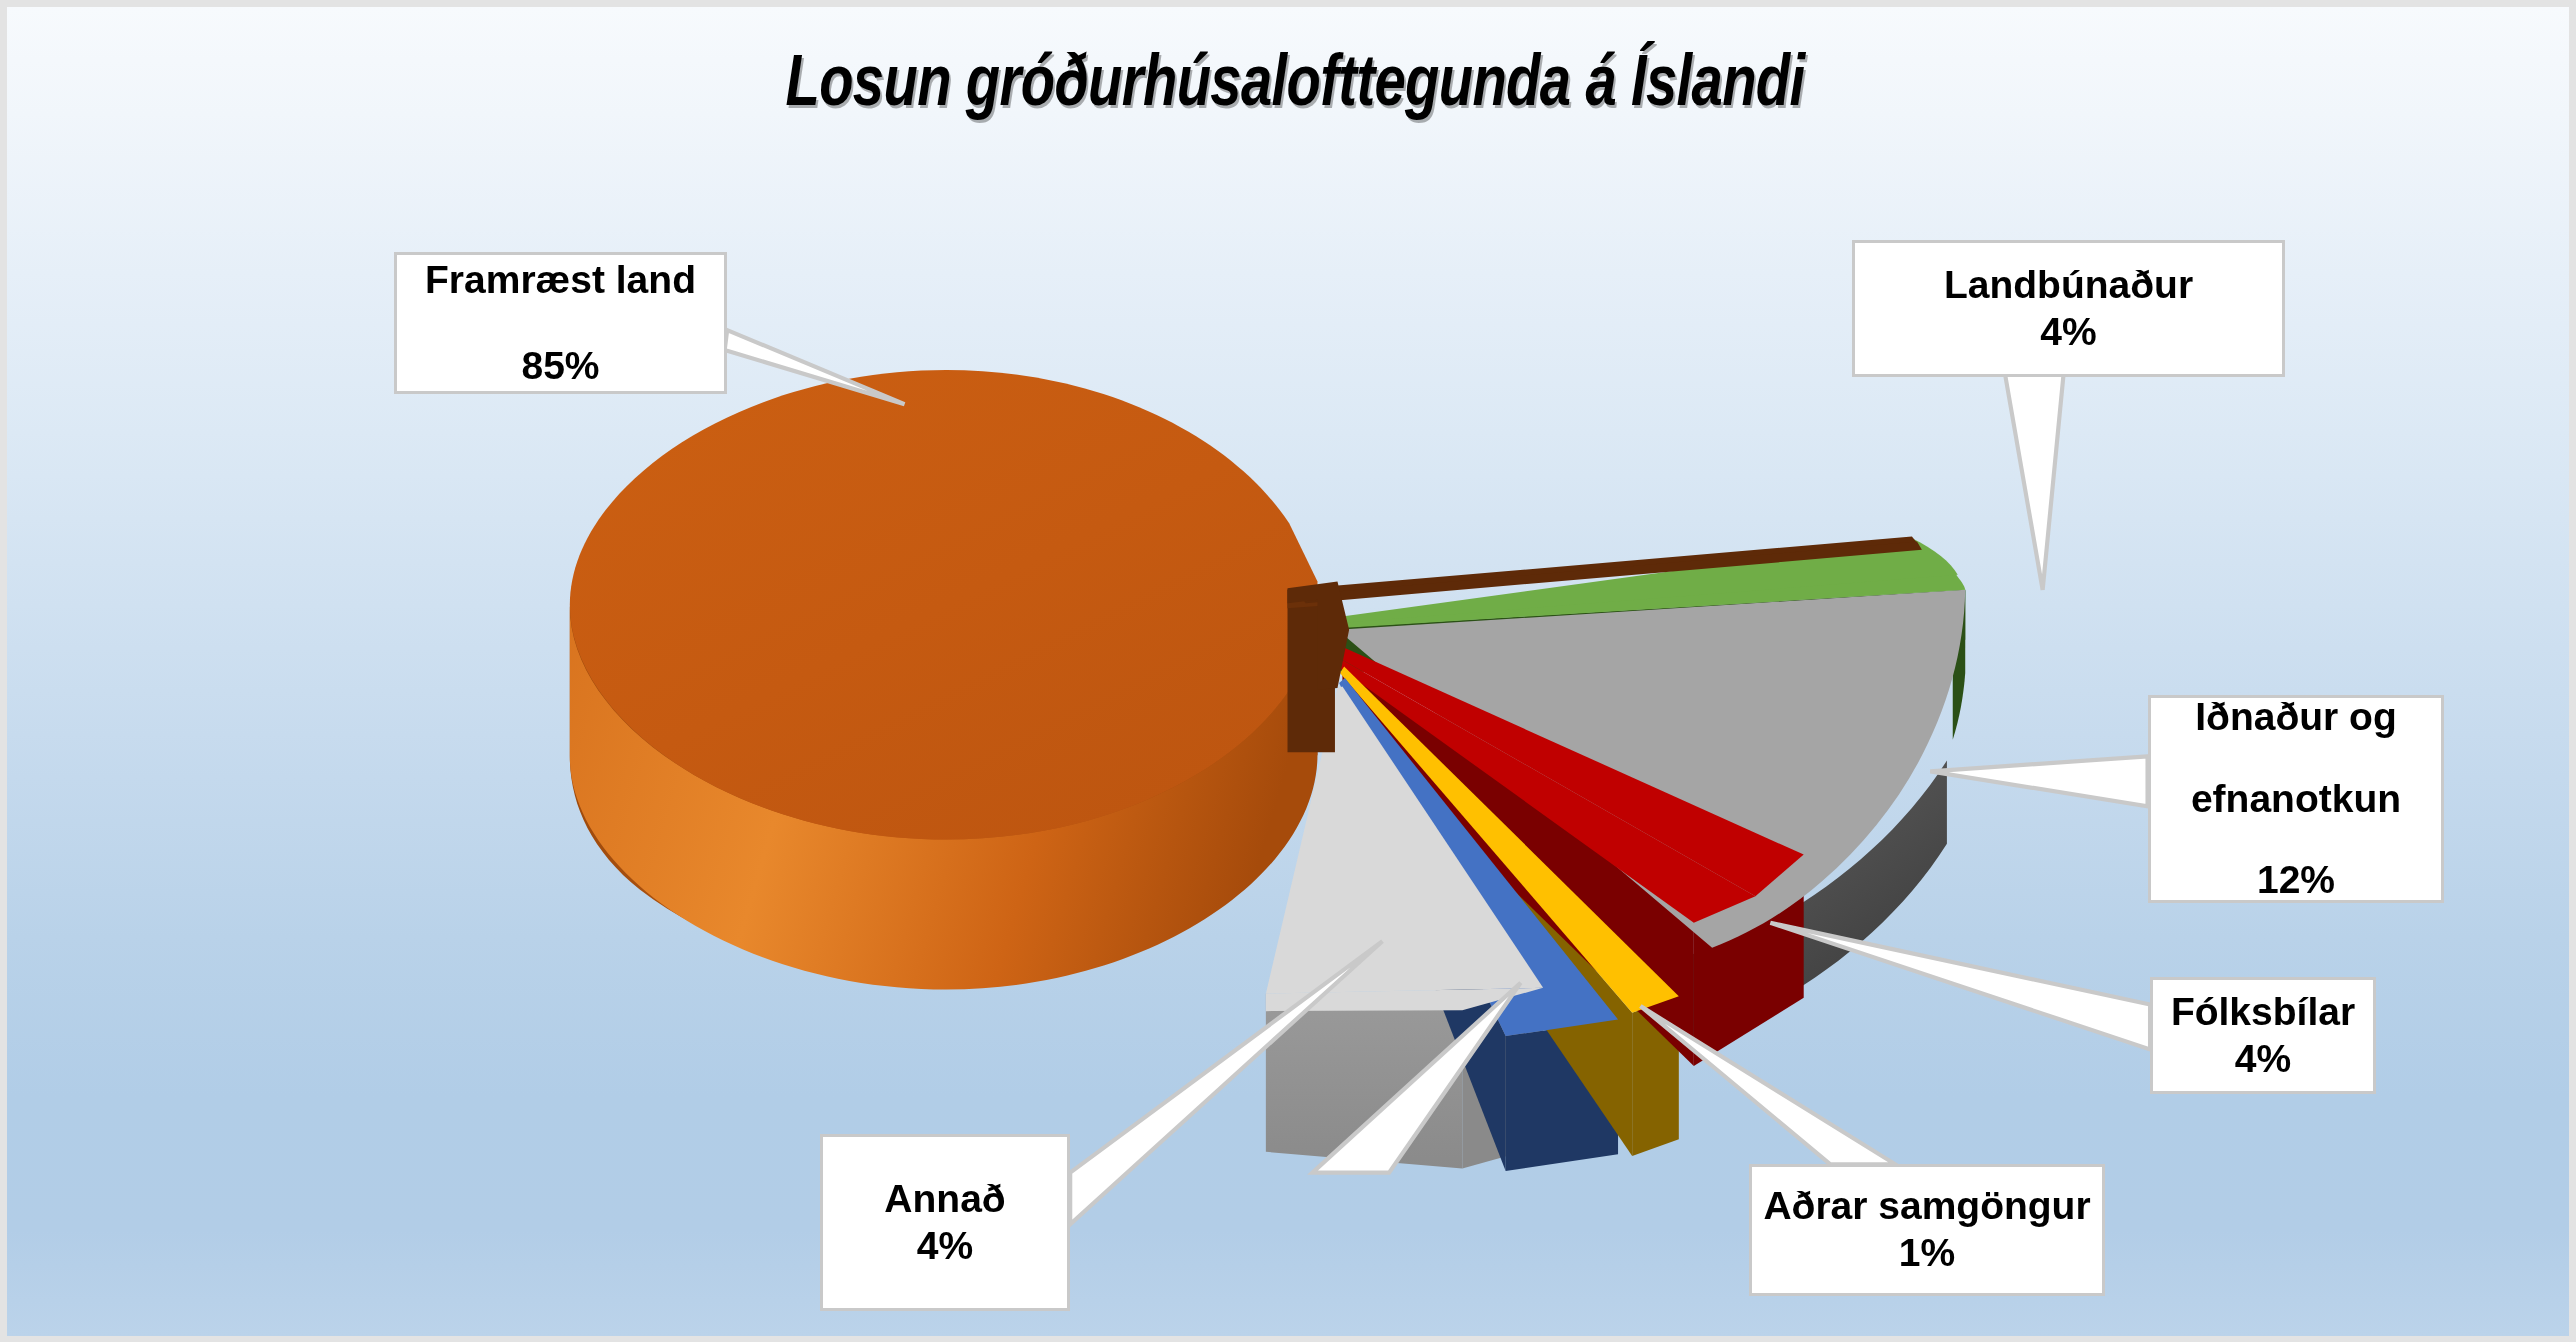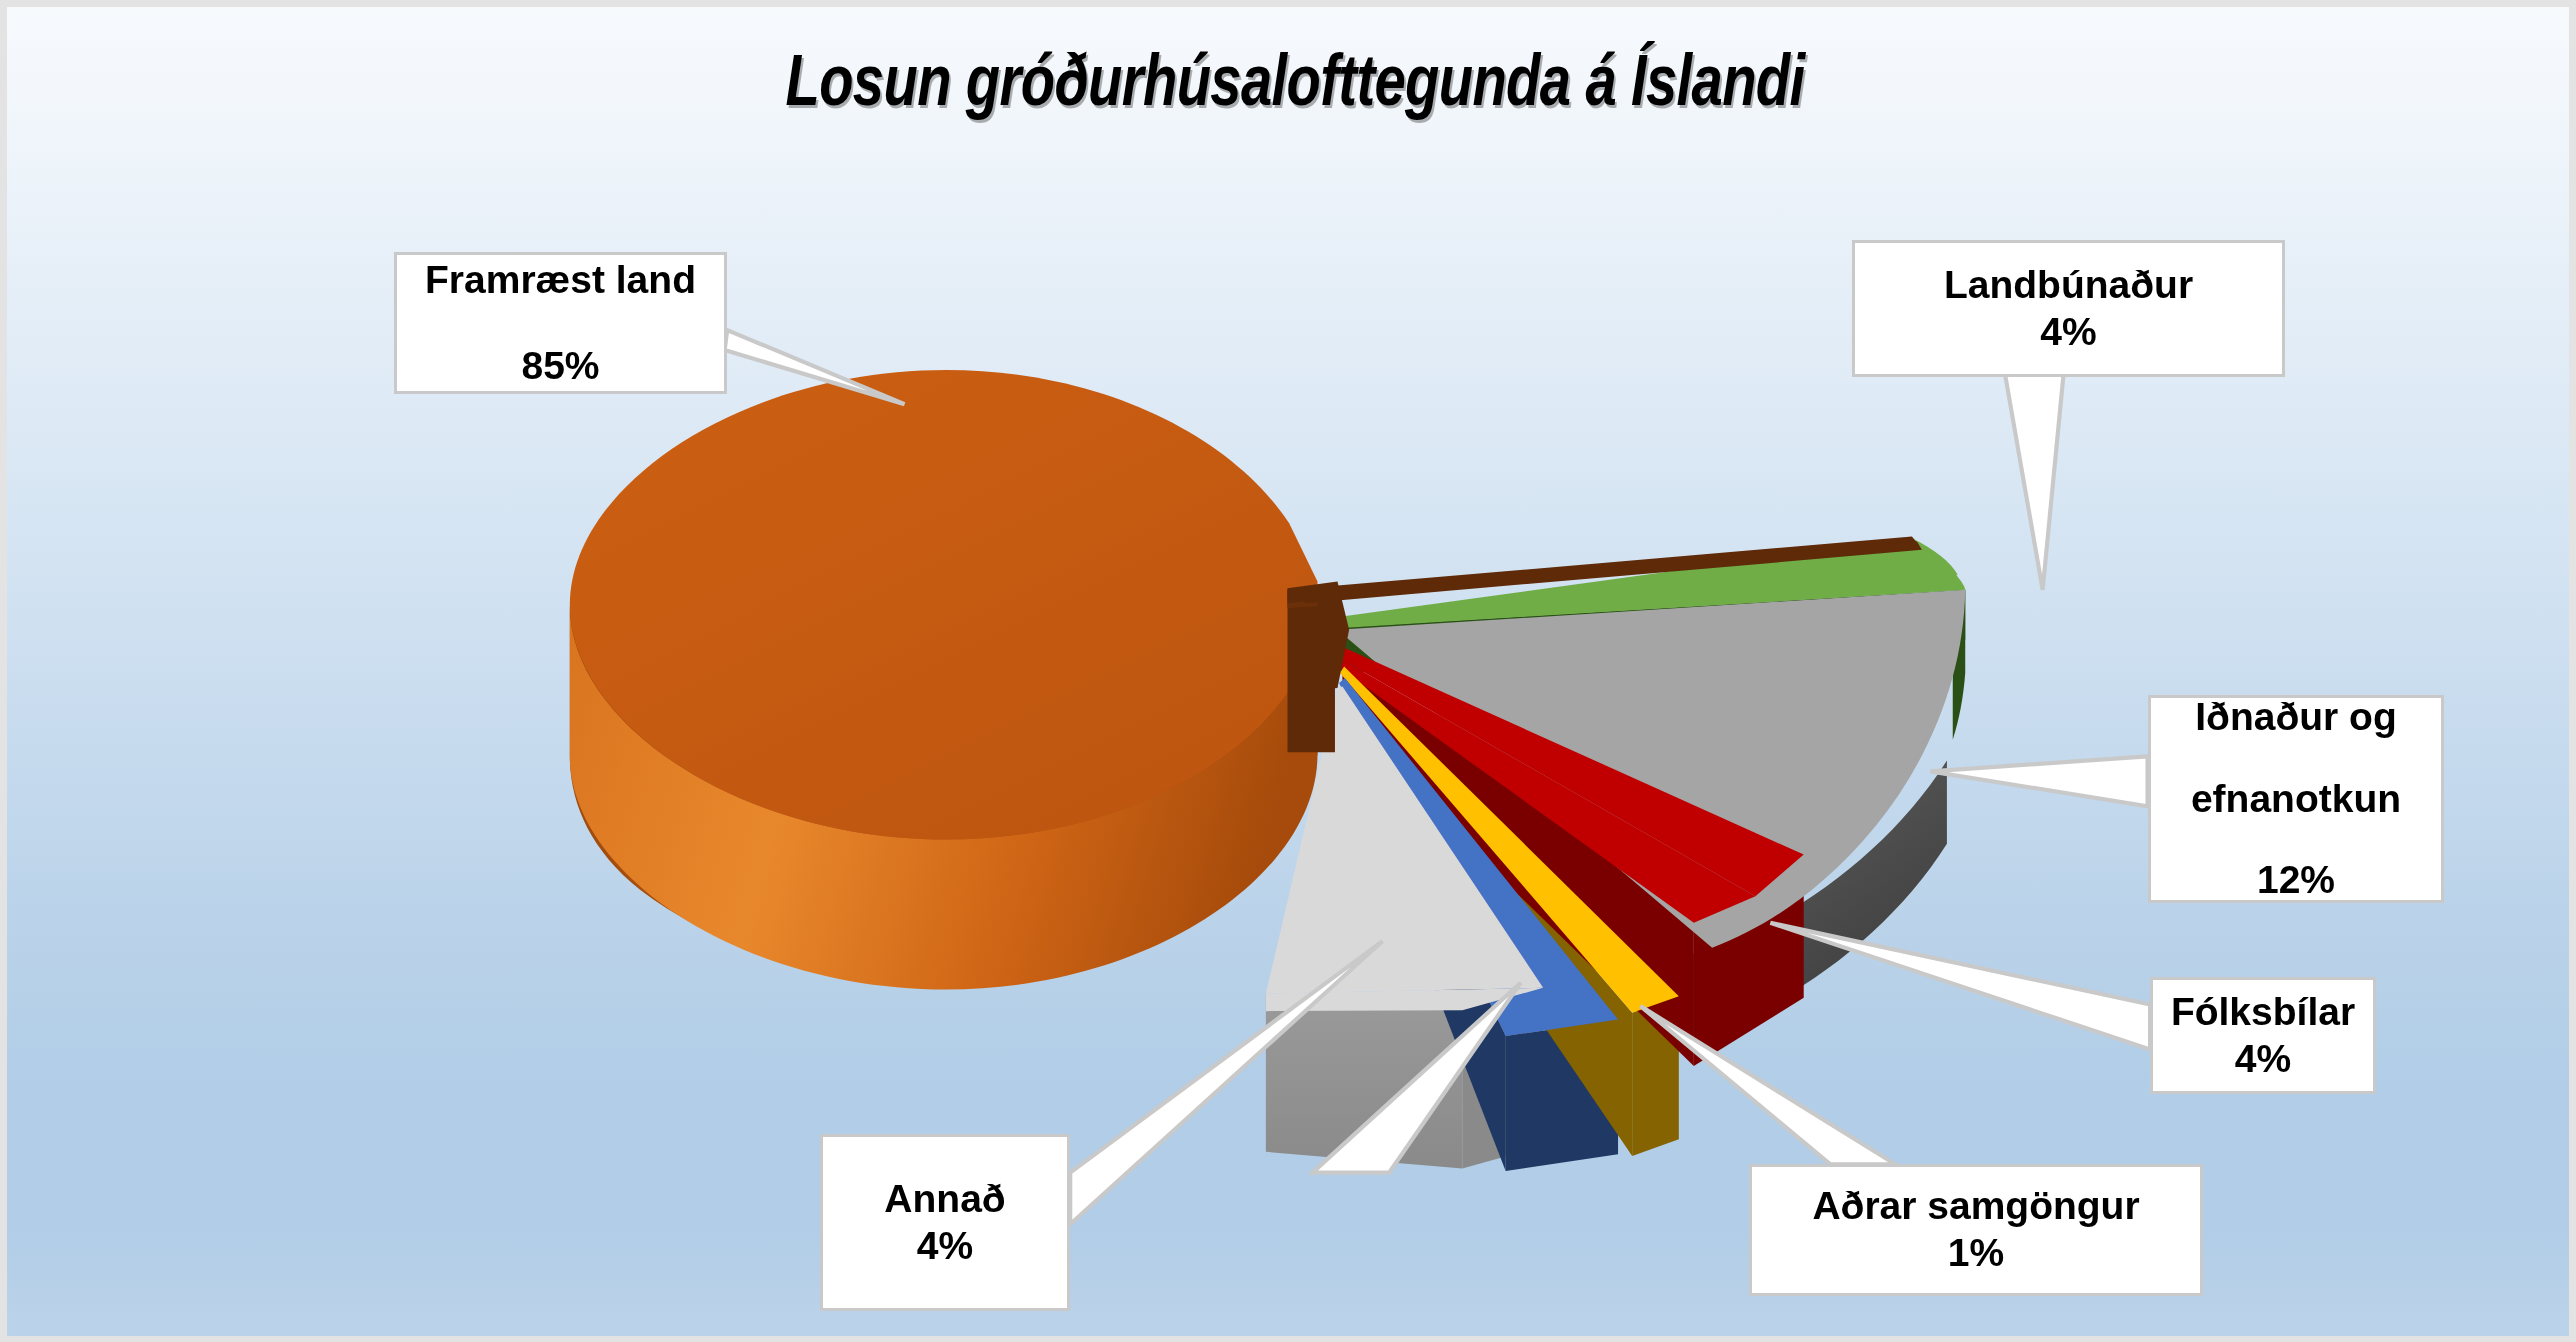--- a/index.html
+++ b/index.html
@@ -39,21 +39,21 @@
     text-align:center;padding:8.3px 13.3px;
   }
   .callout .ln{display:block;white-space:nowrap;}
 
   #lbl-framraest   {left:387px;  top:245px;  width:333px; height:142px;gap:39px;}
   #lbl-landbunadur {left:1845px; top:233px;  width:433px; height:137px;}
   #lbl-idnadur     {left:2141px; top:688px;  width:296px; height:208px;gap:35px;}
   #lbl-folksbilar  {left:2143px; top:970px; width:226px; height:117px;}
   #lbl-annad       {left:813px;  top:1127px; width:250px; height:177px;}
   #lbl-sjavar      {left:1172px; top:1166px; width:335px; height:125px;}
-  #lbl-adrar       {left:1742px; top:1157px; width:454px; height:132px;}
+  #lbl-adrar       {left:1742px; top:1157px; width:356px; height:132px;}
 </style>
 </head>
 <body>
 
 <div id="chart-frame">
 
   <div id="chart-title">Losun gróðurhúsalofttegunda á Íslandi</div>
 
   <svg id="pie-svg" viewBox="0 0 3094 1613" preserveAspectRatio="none">
     <defs>

